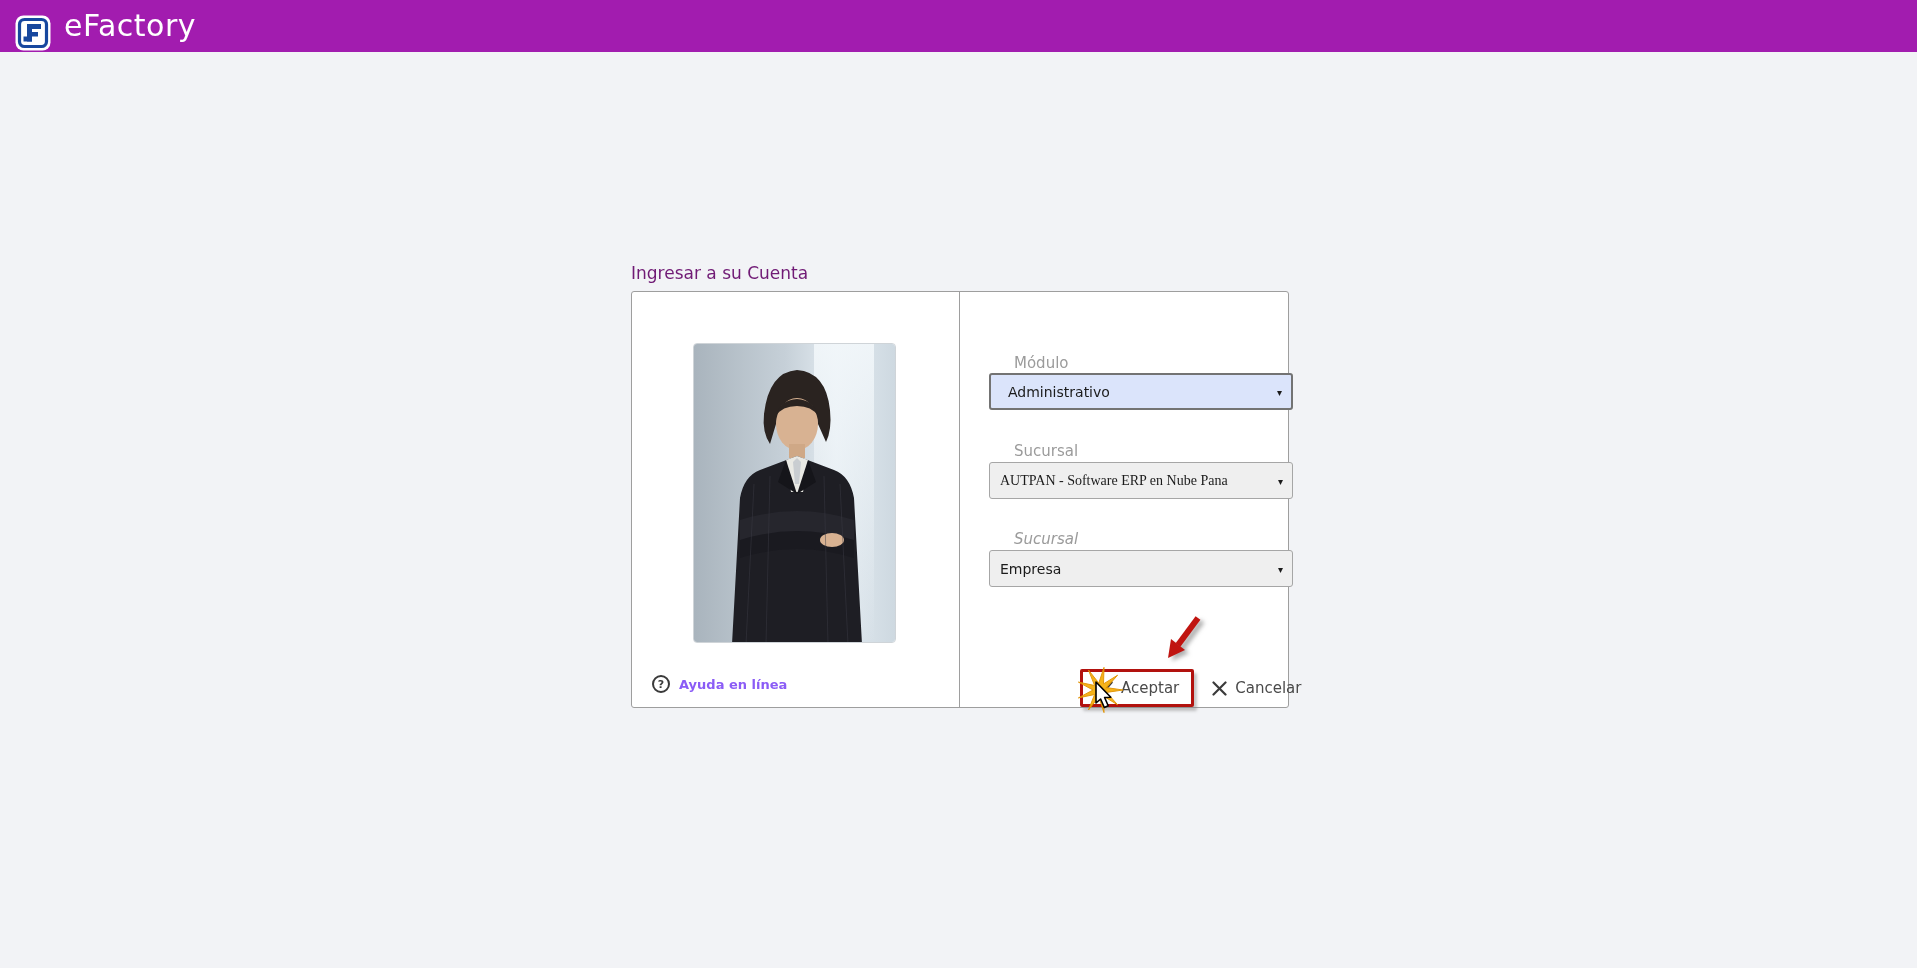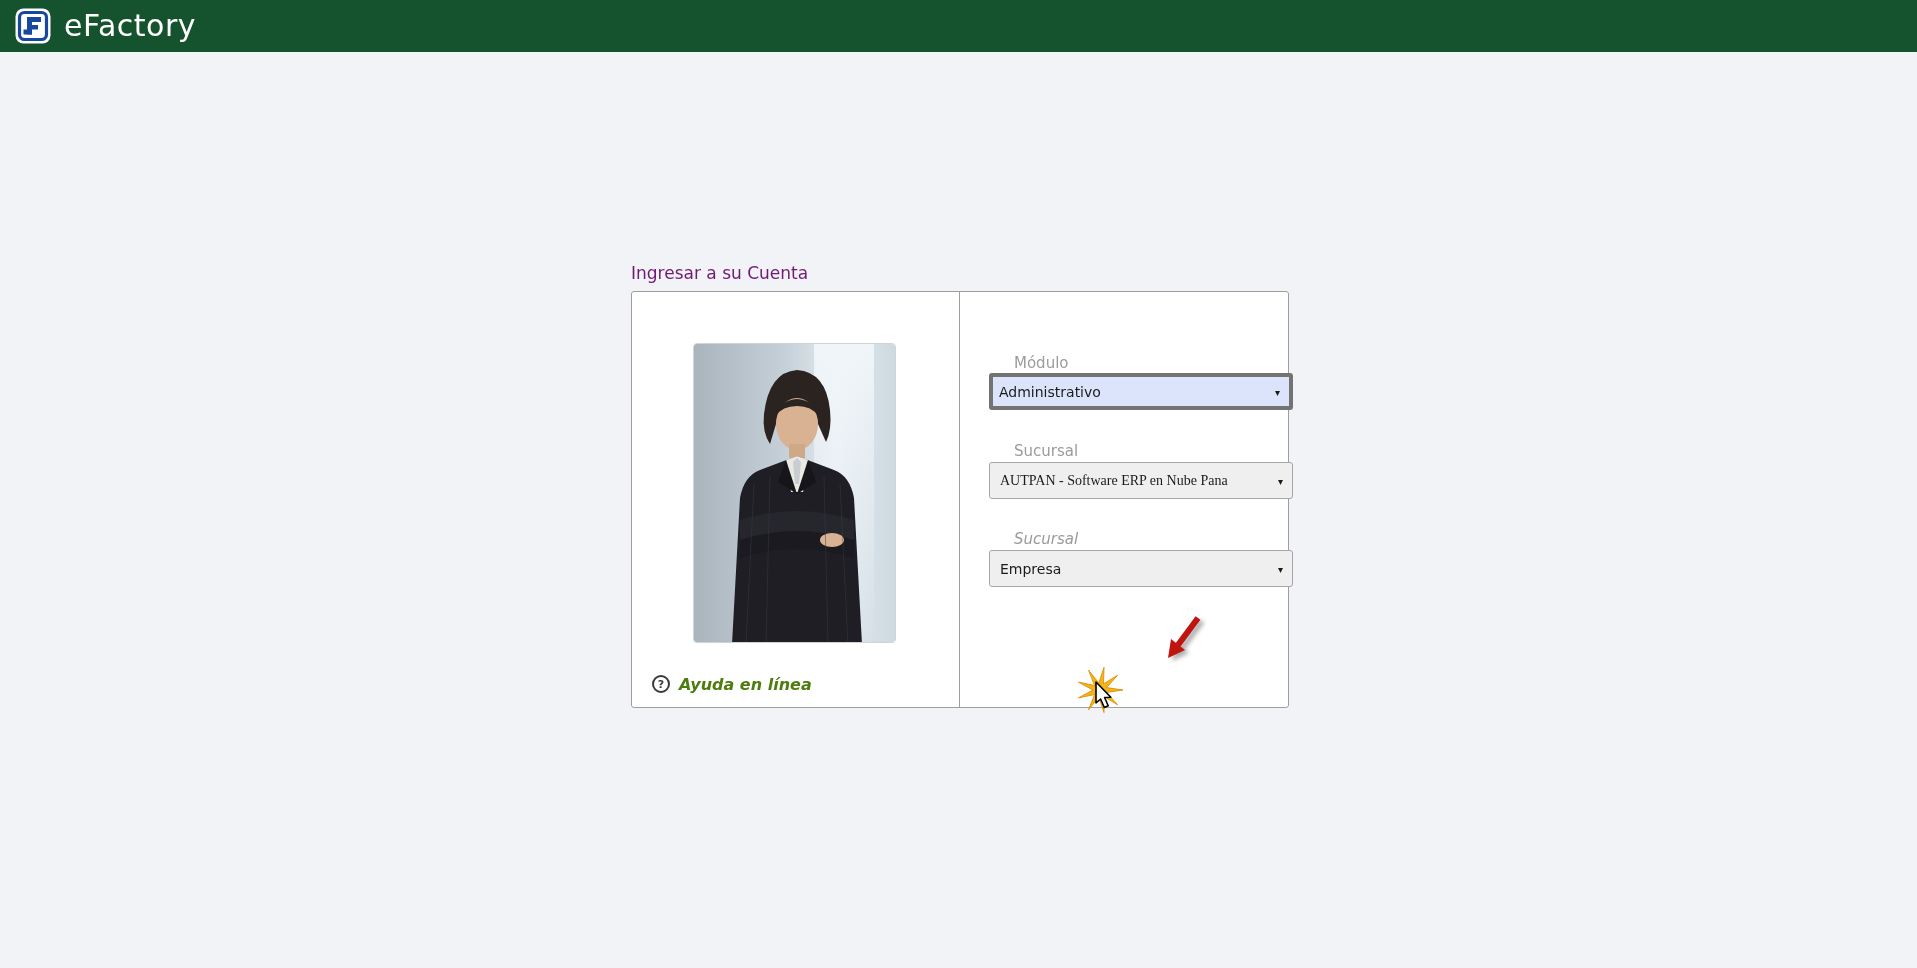--- a/index.html
+++ b/index.html
@@ -6,22 +6,22 @@
   html,body { width:1917px; height:968px; }
   body {
     font-family:"DejaVu Sans","Liberation Sans",sans-serif;
     background:#f2f3f6;
     position:relative;
     overflow:hidden;
   }
   
   .topbar {
     position:absolute; left:0; top:0; width:1917px; height:52px;
-    background:#14532d;
-    display:flex; align-items:center;
+    background:#a21caf;
+    display:flex; align-items:flex-end;
   }
   .logo-box { margin-left:14px; width:38px; height:38px; display:block; }
   .brand {
     color:#ffffff; font-size:30px; margin-left:12px; letter-spacing:0.5px;
     line-height:52px;
   }
   
   .login-title {
     position:absolute; left:631px; top:263px; width:658px;
     text-align:left; font-size:17px; color:#701a75;
@@ -38,34 +38,34 @@
   }
   .panel-right { flex:1; position:relative; }
   .photo {
     position:absolute; left:61px; top:51px; width:203px; height:300px;
     border-radius:4px; overflow:hidden; border:1px solid #cfd4d8;
   }
   .help-row {
     position:absolute; left:19px; bottom:13px;
     display:flex; align-items:center; gap:8px; cursor:pointer;
   }
-  .help-row span.txt { font-size:16px; font-weight:bold; color:#4d7c0f;font-style:italic; }
+  .help-row span.txt { font-size:13px; font-weight:bold; color:#8b5cf6; }
   
   .field-label {
     position:absolute; left:29px; font-size:15px; color:#9b9b9b;margin-left:25px;
   }
   .selectbox {
     position:absolute; left:29px; width:304px; height:37px;
     border:1px solid #a6a6a6; border-radius:3px; background:#efefef;
     display:flex; align-items:center; padding:0 22px 0 10px;
     font-size:14px; color:#1b1b1b; cursor:pointer;
     white-space:nowrap; overflow:hidden;
   }
   .selectbox.focused {
-    background:#dbe4fb; border:4px solid #737373; padding-left:6px;
+    background:#dbe4fb; border:2px solid #737373; padding-left:17px;
   }
   .selectbox .arrow {
     position:absolute; right:9px; top:50%; transform:translateY(-50%);
     font-size:10px; color:#1b1b1b;
   }
   .lbl-1 { top:62px; }   .sel-1 { top:81px; }
   .lbl-2 { top:150px; }  .sel-2 { top:170px;font-family:Liberation Serif, serif; }
   .lbl-3 { top:238px;font-style:italic; }  .sel-3 { top:258px; }
   
   .actions {
@@ -181,20 +181,37 @@
       <span>AUTPAN - Software ERP en Nube Pana</span>
       <span class="arrow">▾</span>
     </div>
 
     <div class="field-label lbl-3">Sucursal</div>
     <div class="selectbox sel-3">
       <span>Empresa</span>
       <span class="arrow">▾</span>
     </div>
 
+    <div class="actions">
+      <div class="annotation-box">
+        <button class="btn">
+          <svg class="ic" width="18" height="15" viewBox="0 0 18 15">
+            <polyline points="1.5,8.5 6.5,13 16.5,1.5" fill="none" stroke="#3a3a3a" stroke-width="2.4" stroke-linecap="round" stroke-linejoin="round"></polyline>
+          </svg>
+          <span>Aceptar</span>
+        </button>
+      </div>
+      <button class="btn cancel-btn">
+        <svg class="ic" width="15" height="15" viewBox="0 0 15 15">
+          <line x1="1.5" y1="1.5" x2="13.5" y2="13.5" stroke="#3a3a3a" stroke-width="2.2" stroke-linecap="round"></line>
+          <line x1="13.5" y1="1.5" x2="1.5" y2="13.5" stroke="#3a3a3a" stroke-width="2.2" stroke-linecap="round"></line>
+        </svg>
+        <span>Cancelar</span>
+      </button>
+    </div>
 
   </div>
 </div>
 
 <svg class="anno-arrow" viewBox="0 0 90 80">
   <line x1="58" y1="20" x2="38" y2="47" stroke="#c01410" stroke-width="6"></line>
   <polygon points="28,60 31,41 45,52" fill="#c01410"></polygon>
 </svg>
 
 <svg class="click-fx" viewBox="0 0 70 70">

